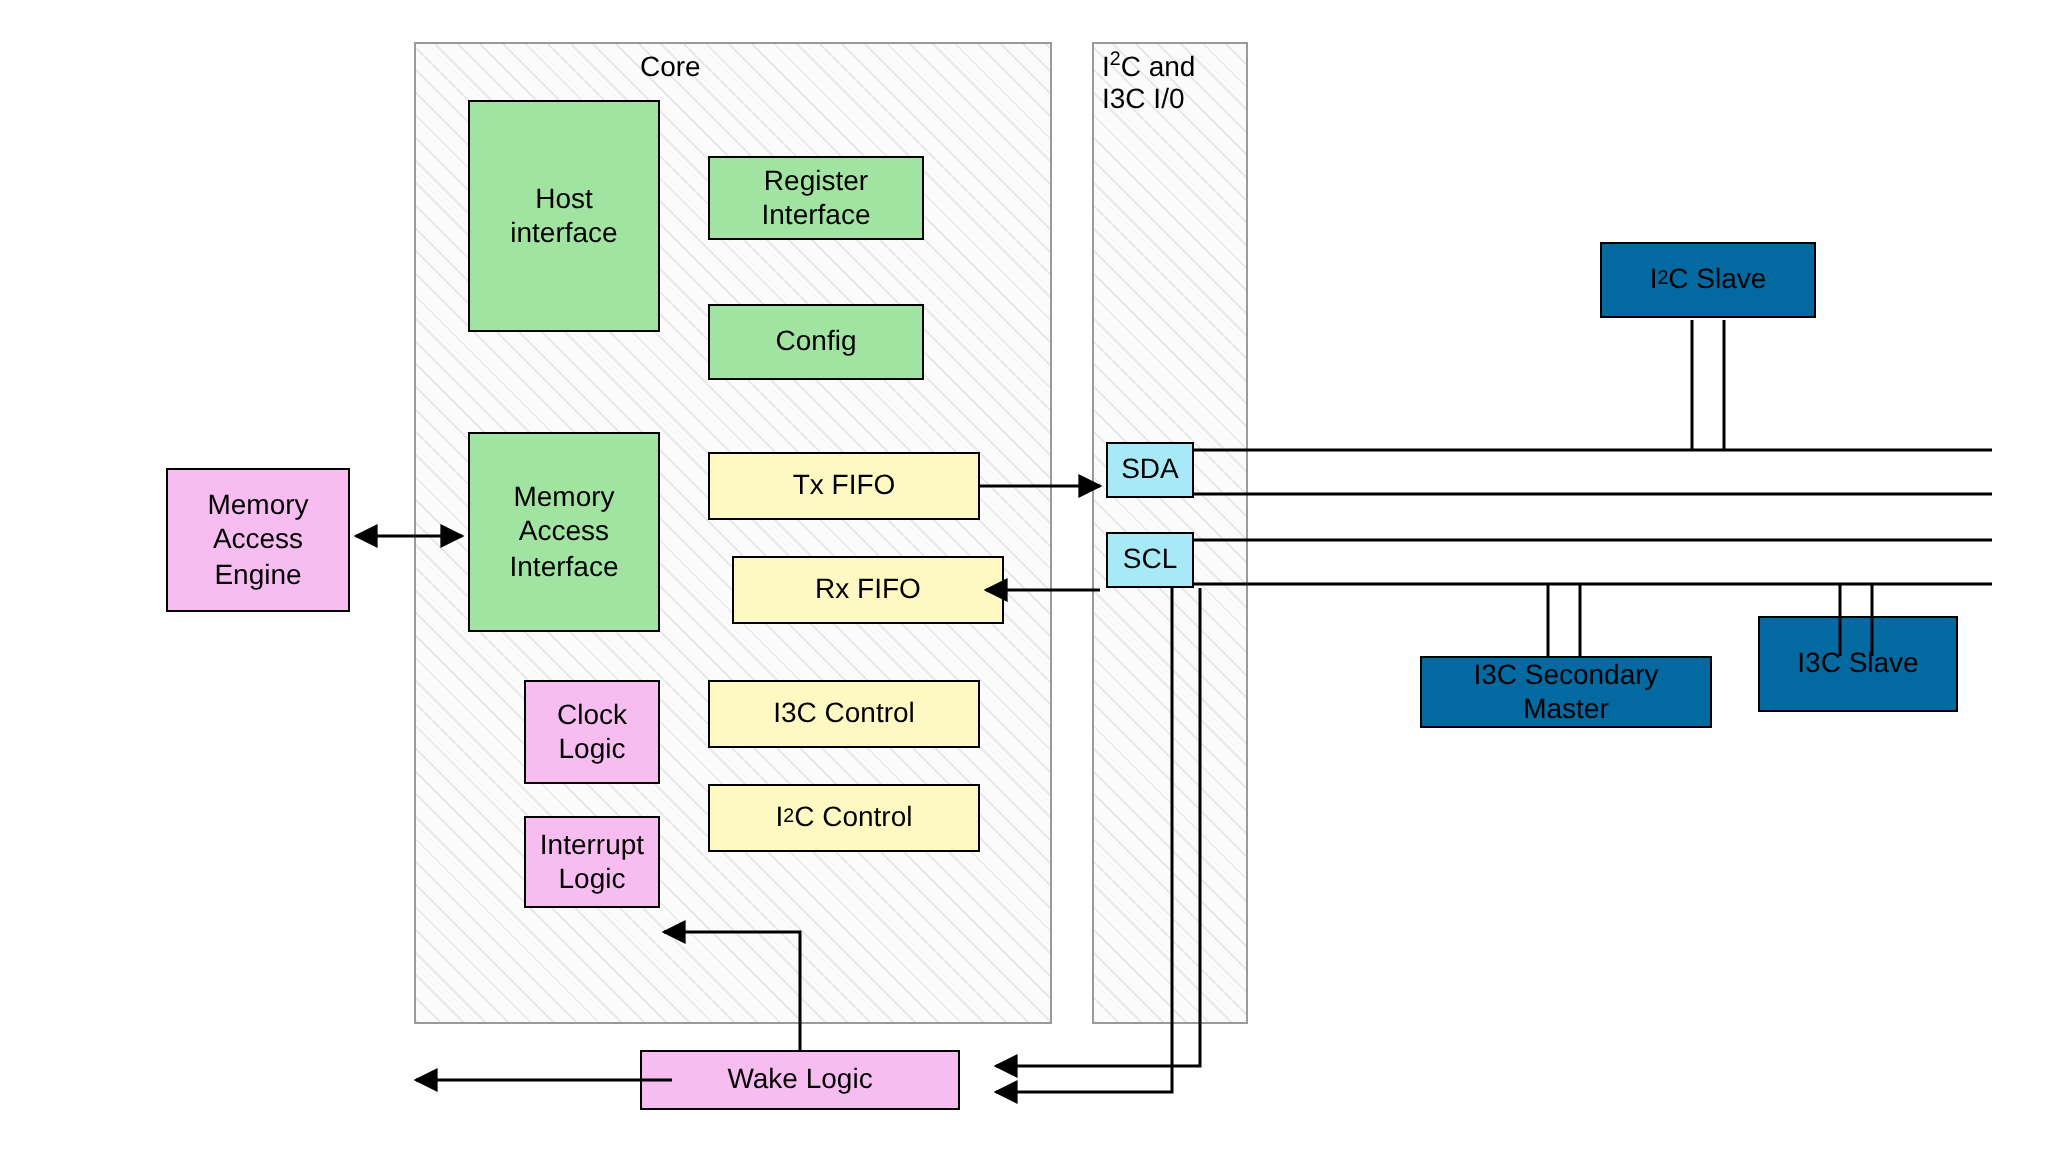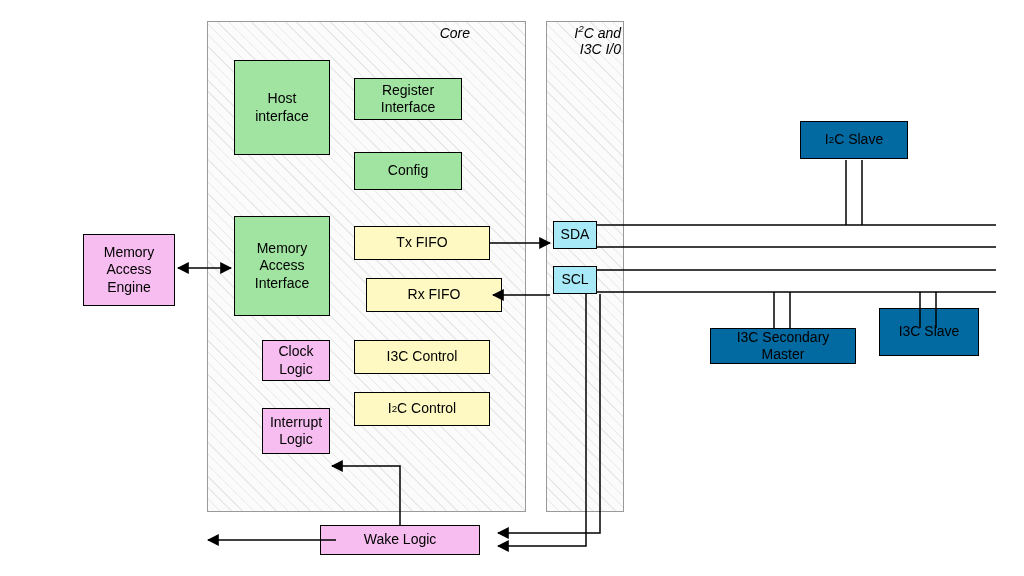--- a/index.html
+++ b/index.html
@@ -30,22 +30,21 @@
     position:absolute;
     border:1px solid #9a9a9a;
     box-sizing:border-box;
     
     background-color:#fbfbfb;
     background-image:repeating-linear-gradient(45deg,
        #e9e9e9 0 1px, transparent 1px 8px);
   }
   .title{
     position:absolute;
-    font-style:italic;
-    text-align:right;
+    text-align:left;
     pointer-events:none;
   }
   svg.overlay{
     position:absolute;
     left:0;top:0;
     width:1024px;height:576px;
     pointer-events:none;
   }
   sup{font-size:0.7em;vertical-align:super;line-height:0;}
 </style>
@@ -54,37 +53,37 @@
 
 <div class="hatched" style="left:207px;top:21px;width:319px;height:491px"></div>
 
 <div class="hatched" style="left:546px;top:21px;width:78px;height:491px"></div>
 
 <div class="title" style="left:320px;top:25px;width:150px">Core</div>
 <div class="title" style="left:551px;top:25px;width:70px;white-space:pre-line">I<sup>2</sup>C and<br>I3C I/0</div>
 
 <div class="box pink" style="left:83px;top:234px;width:92px;height:72px;white-space:pre-line">Memory<br>Access<br>Engine</div>
 
-<div class="box green" style="left:234px;top:60px;width:96px;height:95px;white-space:pre-line">Host<br>interface</div>
+<div class="box green" style="left:234px;top:50px;width:96px;height:116px;white-space:pre-line">Host<br>interface</div>
 
 <div class="box green" style="left:234px;top:216px;width:96px;height:100px;white-space:pre-line">Memory<br>Access<br>Interface</div>
 
 <div class="box green" style="left:354px;top:78px;width:108px;height:42px;white-space:pre-line">Register<br>Interface</div>
 
 <div class="box green" style="left:354px;top:152px;width:108px;height:38px">Config</div>
 
 <div class="box yellow" style="left:354px;top:226px;width:136px;height:34px">Tx FIFO</div>
 
 <div class="box yellow" style="left:366px;top:278px;width:136px;height:34px">Rx FIFO</div>
 
 <div class="box yellow" style="left:354px;top:340px;width:136px;height:34px">I3C Control</div>
 
 <div class="box yellow" style="left:354px;top:392px;width:136px;height:34px">I<sup>2</sup>C Control</div>
 
-<div class="box pink" style="left:262px;top:340px;width:68px;height:41px;white-space:pre-line">Clock<br>Logic</div>
+<div class="box pink" style="left:262px;top:340px;width:68px;height:52px;white-space:pre-line">Clock<br>Logic</div>
 
 <div class="box pink" style="left:262px;top:408px;width:68px;height:46px;white-space:pre-line">Interrupt<br>Logic</div>
 
 <div class="box cyan" style="left:553px;top:221px;width:44px;height:28px">SDA</div>
 <div class="box cyan" style="left:553px;top:266px;width:44px;height:28px">SCL</div>
 
 <div class="box pink" style="left:320px;top:525px;width:160px;height:30px">Wake Logic</div>
 
 <div class="box" style="left:800px;top:121px;width:108px;height:38px">I<sup>2</sup>C Slave</div>
 

